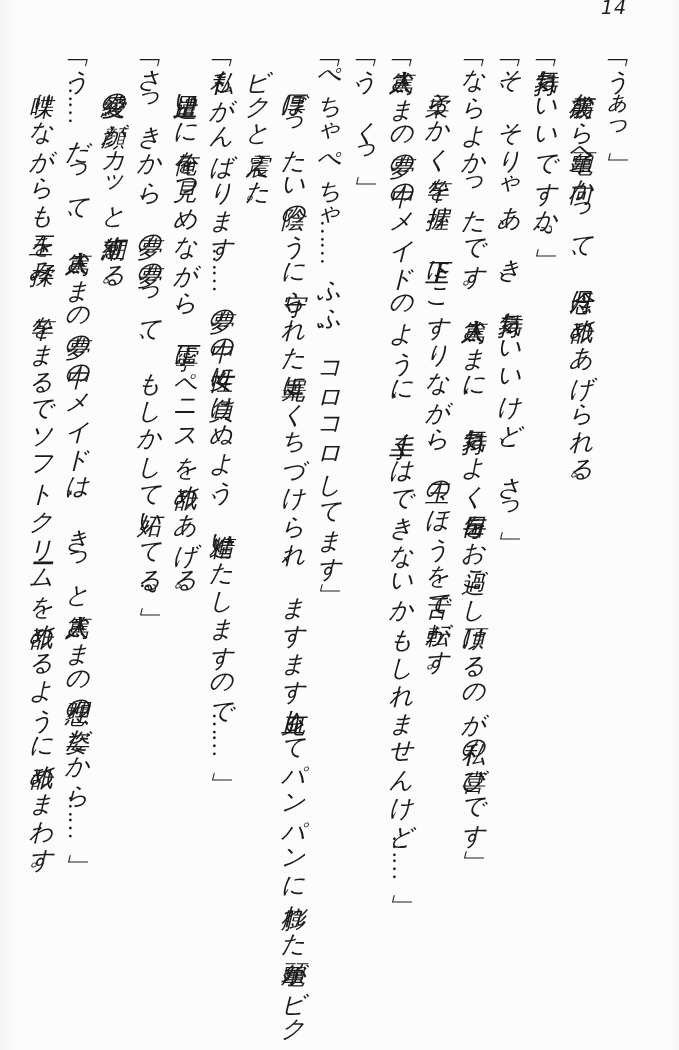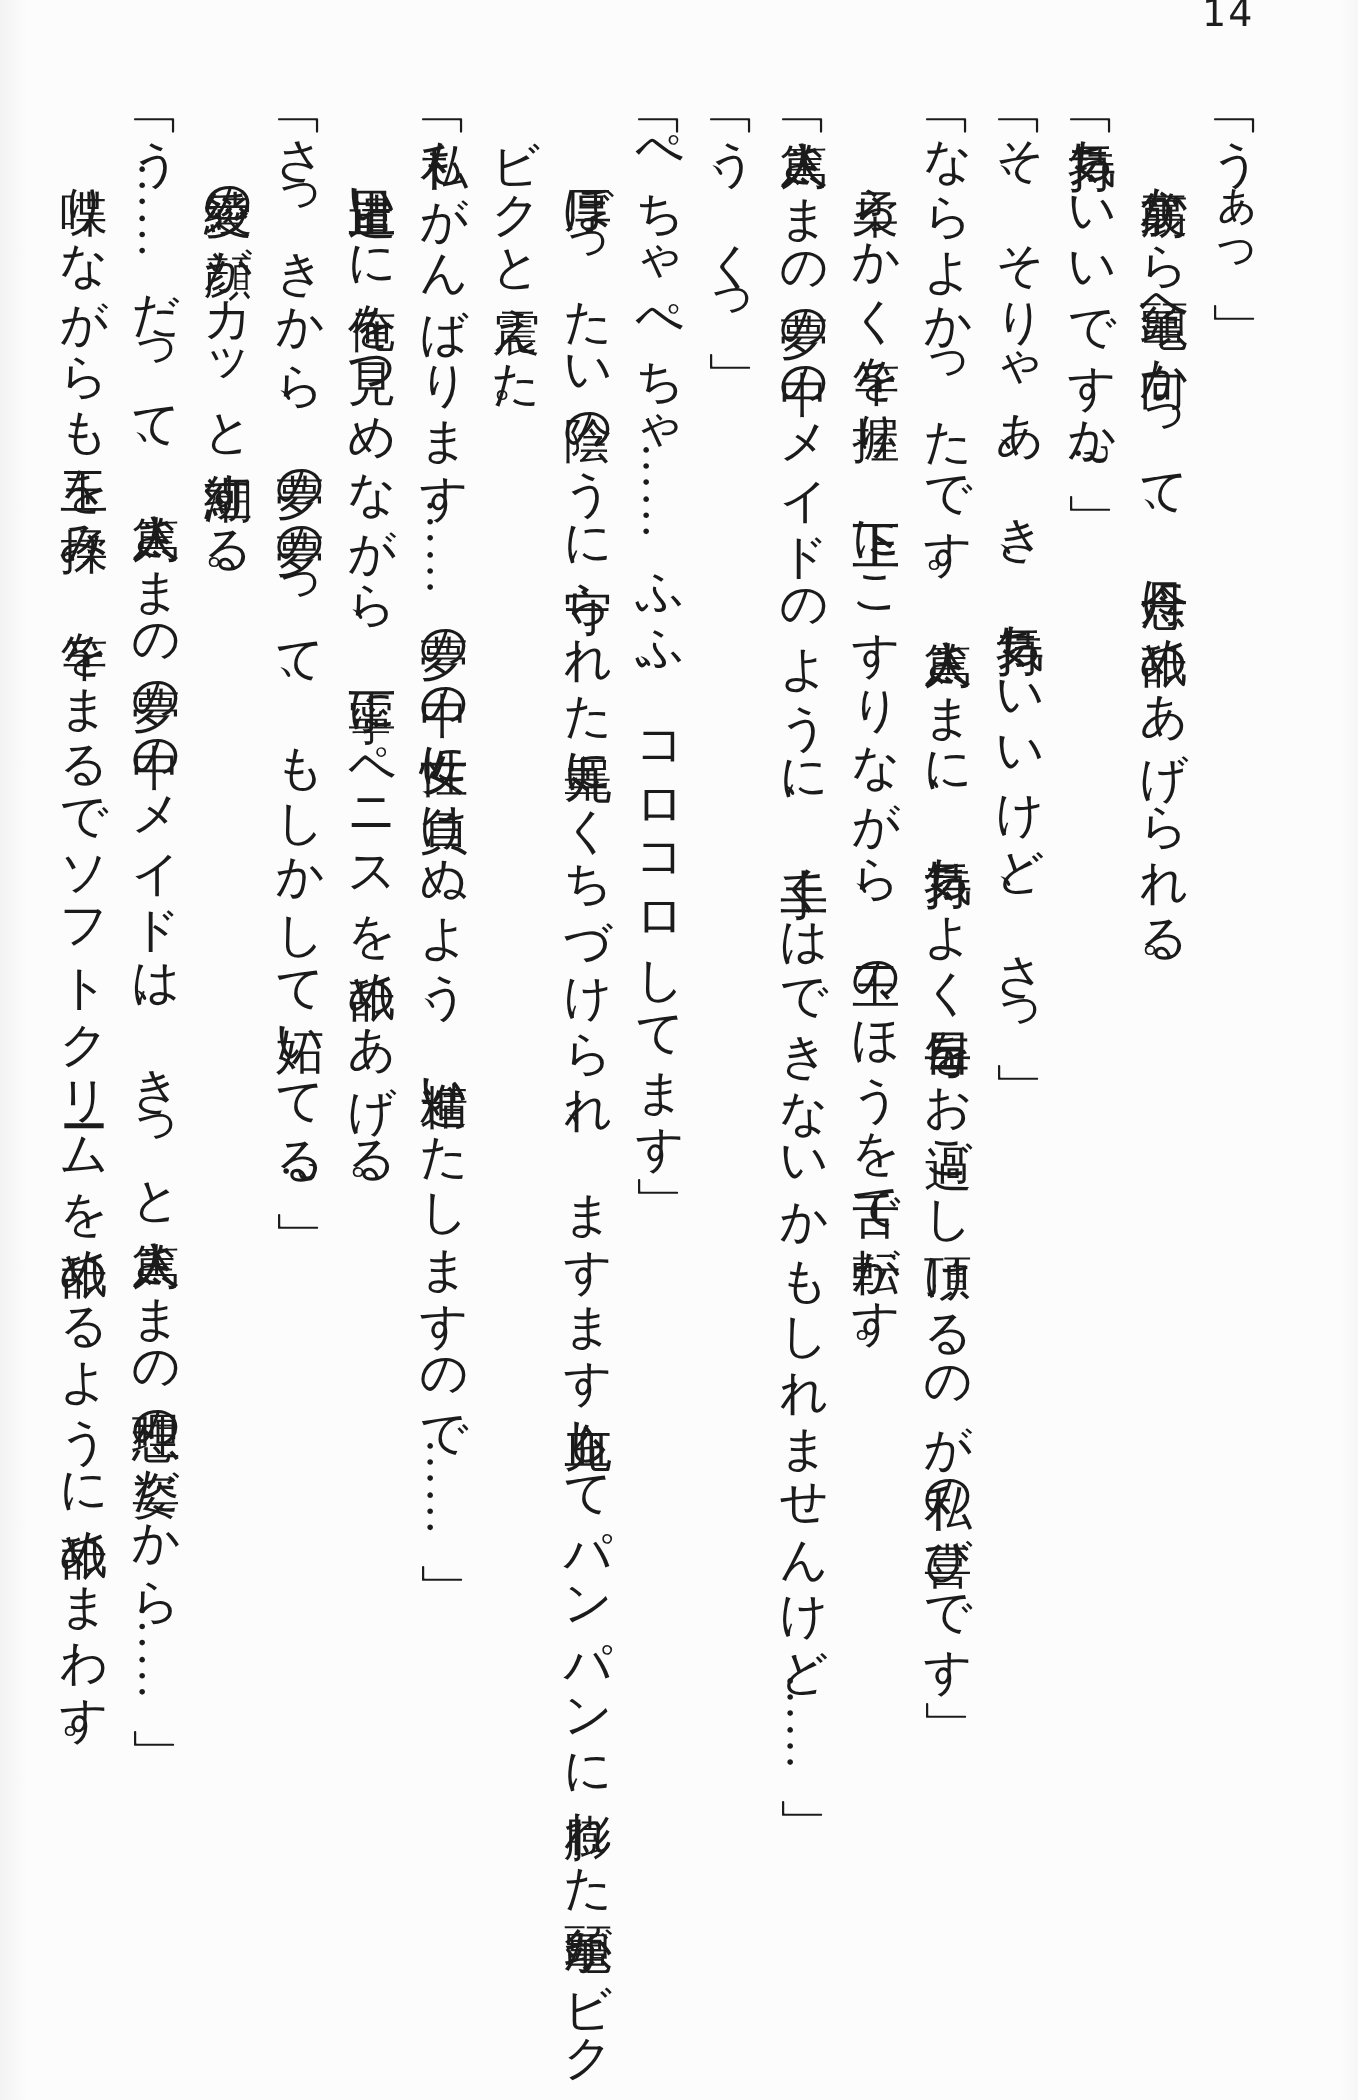--- a/index.html
+++ b/index.html
@@ -14,20 +14,21 @@
     background: #fcfcfc;
     font-family: "Liberation Serif", serif;
   }
   .page {
     position: absolute;
     inset: 0;
     background:
       linear-gradient(90deg, rgba(0,0,0,0.035) 0, rgba(0,0,0,0) 14px),
       linear-gradient(270deg, rgba(0,0,0,0.025) 0, rgba(0,0,0,0) 10px),
       #fcfcfc;
+    font-style: italic;
   }
   .page-number {
     position: absolute;
     top: -4px;
     left: 601px;
     font-size: 19px;
     letter-spacing: 1px;
     color: #1d1d1d;
     font-family: "DejaVu Sans", sans-serif;
   }

